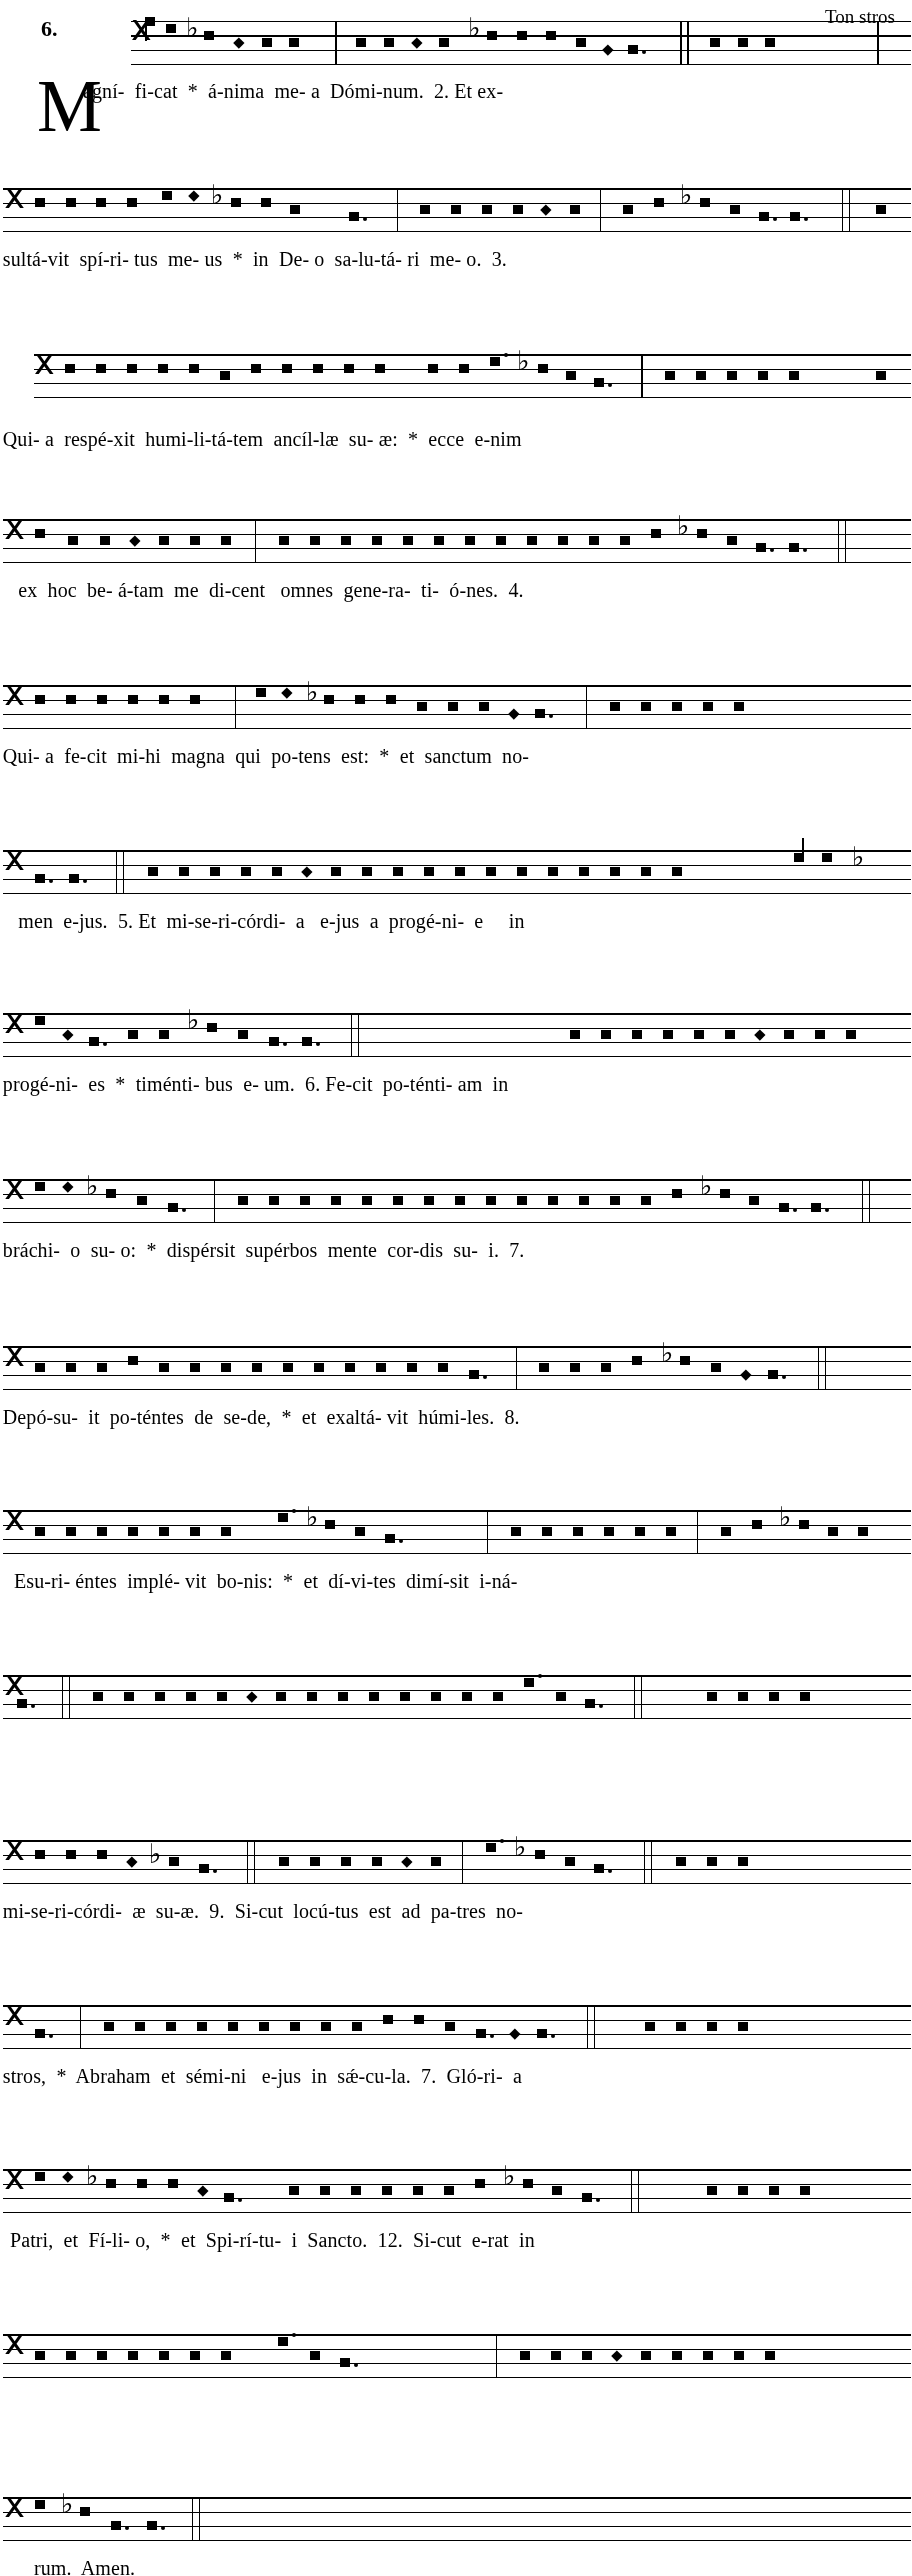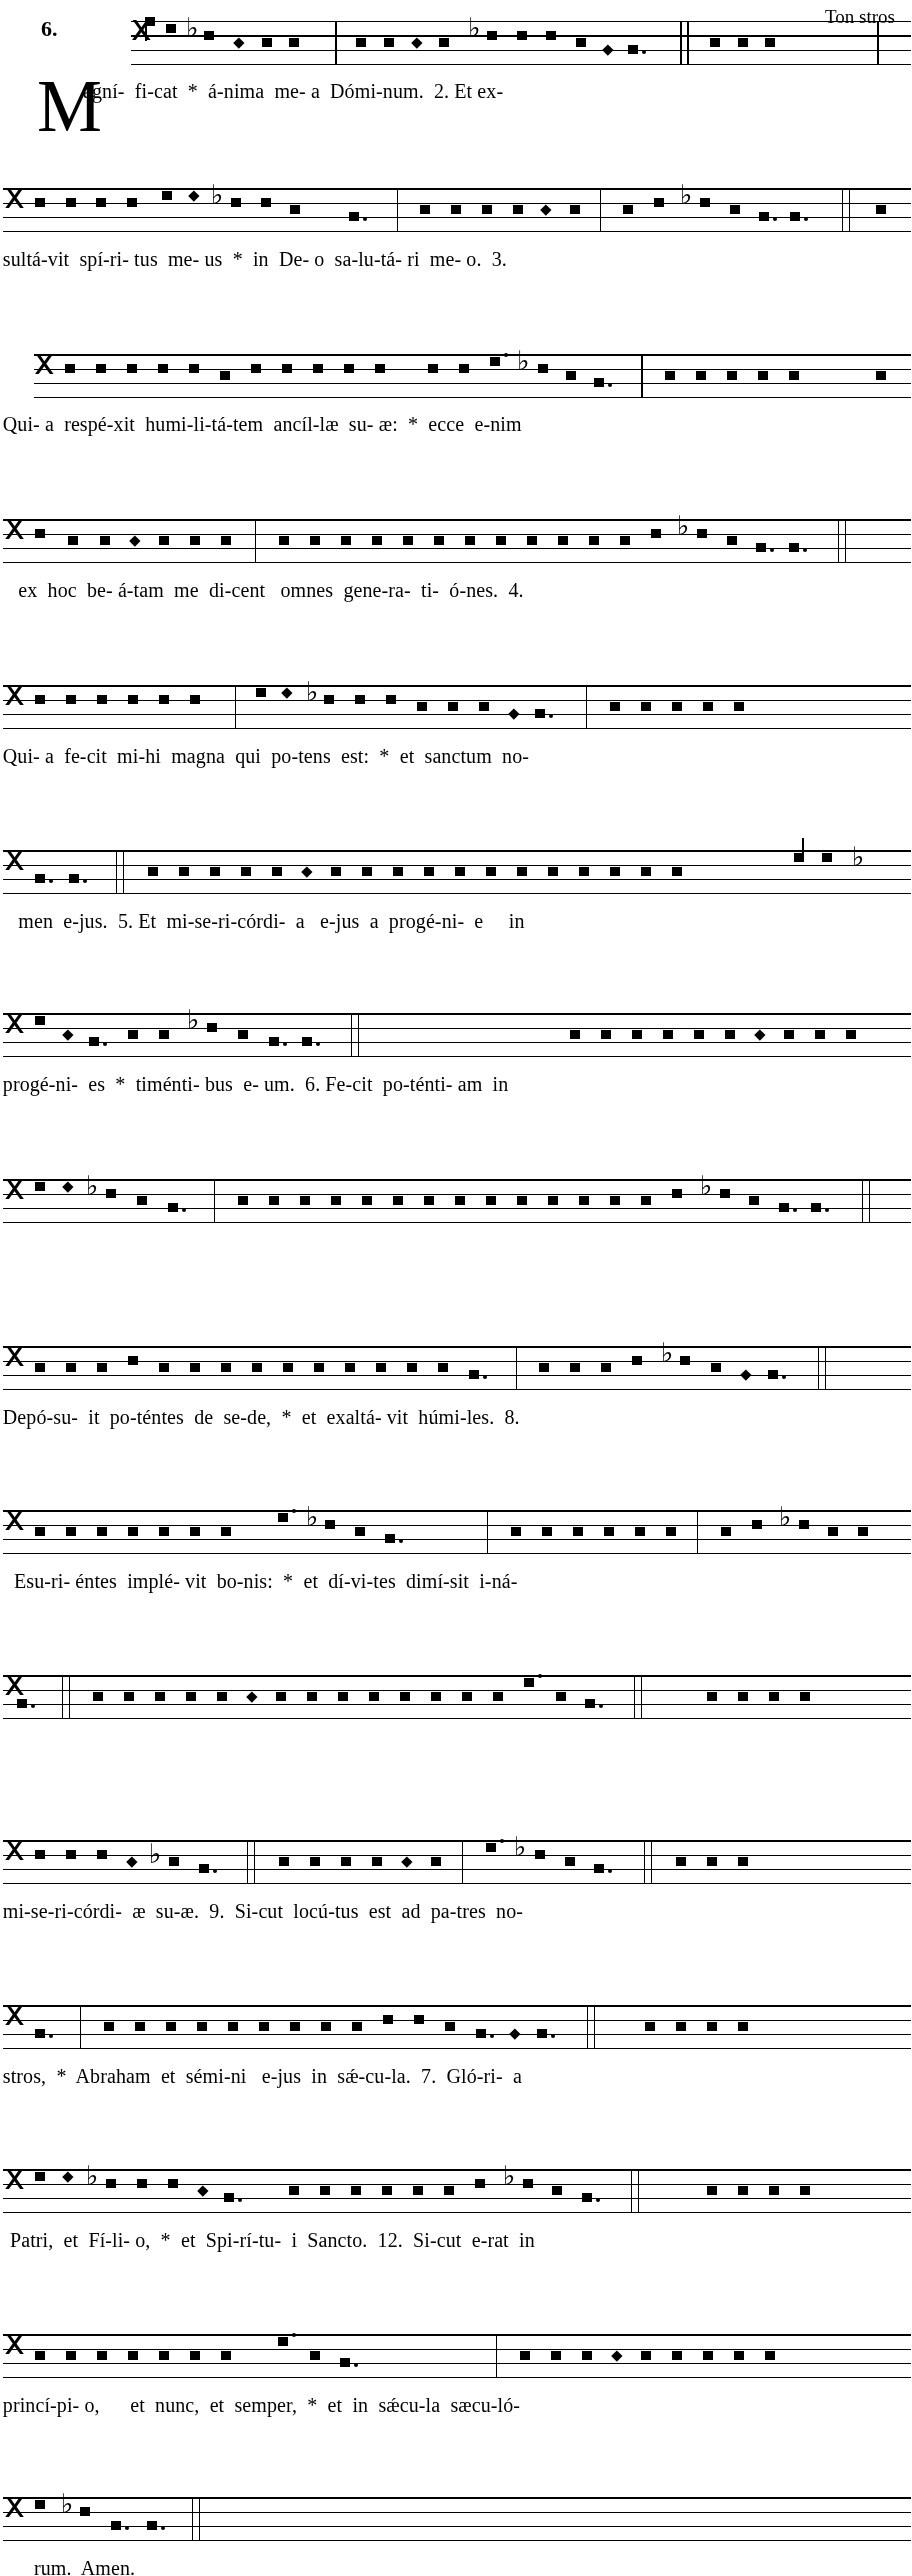--- a/index.html
+++ b/index.html
@@ -252,21 +252,21 @@
       <div class="nm" style="left:560px; top:32px;"></div>
       <div class="dot" style="left:574px; top:37px;"></div>
       <div class="bar" style="left:607px; top:8.4px; height:44px;"></div>
       <div class="nm" style="left:631px; top:25px;"></div>
       <div class="nm" style="left:662px; top:25px;"></div>
       <div class="nm" style="left:693px; top:25px;"></div>
       <div class="nm" style="left:724px; top:25px;"></div>
       <div class="nm" style="left:755px; top:25px;"></div>
       <div class="nm" style="left:842px; top:25px;"></div>
     </div>
-    <div class="lyrics" style="margin-left:2.8px; margin-top:2px;">Qui- a  respé-xit  humi-li-tá-tem  ancíl-læ  su- æ:  *  ecce  e-nim</div>
+    <div class="lyrics" style="margin-left:2.8px; margin-top:17px;">Qui- a  respé-xit  humi-li-tá-tem  ancíl-læ  su- æ:  *  ecce  e-nim</div>
   </div>
 
   <div class="system" style="top:511px;">
     <div class="staff" style="margin-left:2.8px; width:908px;">
       <div class="line l0"></div>
       <div class="line l1"></div>
       <div class="line l2"></div>
       <div class="line l3"></div>
       <div class="clef" style="left:1.4px; top:-1.4px;">x</div>
       <div class="nm" style="left:32px; top:18.3px;"></div>
@@ -446,20 +446,21 @@
       <div class="flat" style="left:697px; top:1.4px;">♭</div>
       <div class="nm" style="left:717px; top:18.3px;"></div>
       <div class="nm" style="left:746px; top:25px;"></div>
       <div class="nm" style="left:776px; top:32px;"></div>
       <div class="dot" style="left:790px; top:37px;"></div>
       <div class="nm" style="left:808px; top:32px;"></div>
       <div class="dot" style="left:822px; top:37px;"></div>
       <div class="bar" style="left:859px; top:8.4px; height:44px;"></div>
       <div class="bar" style="left:866px; top:8.4px; height:44px;"></div>
     </div>
+    <div class="lyrics" style="margin-left:2.8px; margin-top:2.8px;">bráchi-  o  su- o:  *  dispérsit  supérbos  mente  cor-dis  su-  i.  7.</div>
   </div>
 
   <div class="system" style="top:1338px;">
     <div class="staff" style="margin-left:2.8px; width:908px;">
       <div class="line l0"></div>
       <div class="line l1"></div>
       <div class="line l2"></div>
       <div class="line l3"></div>
       <div class="clef" style="left:1.4px; top:-1.4px;">x</div>
       <div class="nm" style="left:32px; top:25px;"></div>
@@ -711,21 +712,20 @@
       <div class="nm" style="left:517px; top:25px;"></div>
       <div class="nm" style="left:548px; top:25px;"></div>
       <div class="nm" style="left:579px; top:25px;"></div>
       <div class="dia" style="left:610px; top:26px;"></div>
       <div class="nm" style="left:638px; top:25px;"></div>
       <div class="nm" style="left:669px; top:25px;"></div>
       <div class="nm" style="left:700px; top:25px;"></div>
       <div class="nm" style="left:731px; top:25px;"></div>
       <div class="nm" style="left:762px; top:25px;"></div>
     </div>
-    <div class="lyrics" style="margin-left:2.8px; margin-top:2.8px;">princí-pi- o,      et  nunc,  et  semper,  *  et  in  sǽcu-la  sæcu-ló-</div>
   </div>
 
   <div class="system" style="top:2489px;">
     <div class="staff" style="margin-left:2.8px; width:908px;">
       <div class="line l0"></div>
       <div class="line l1"></div>
       <div class="line l2"></div>
       <div class="line l3"></div>
       <div class="clef" style="left:1.4px; top:-1.4px;">x</div>
       <div class="nm" style="left:32px; top:11.3px;"></div>

